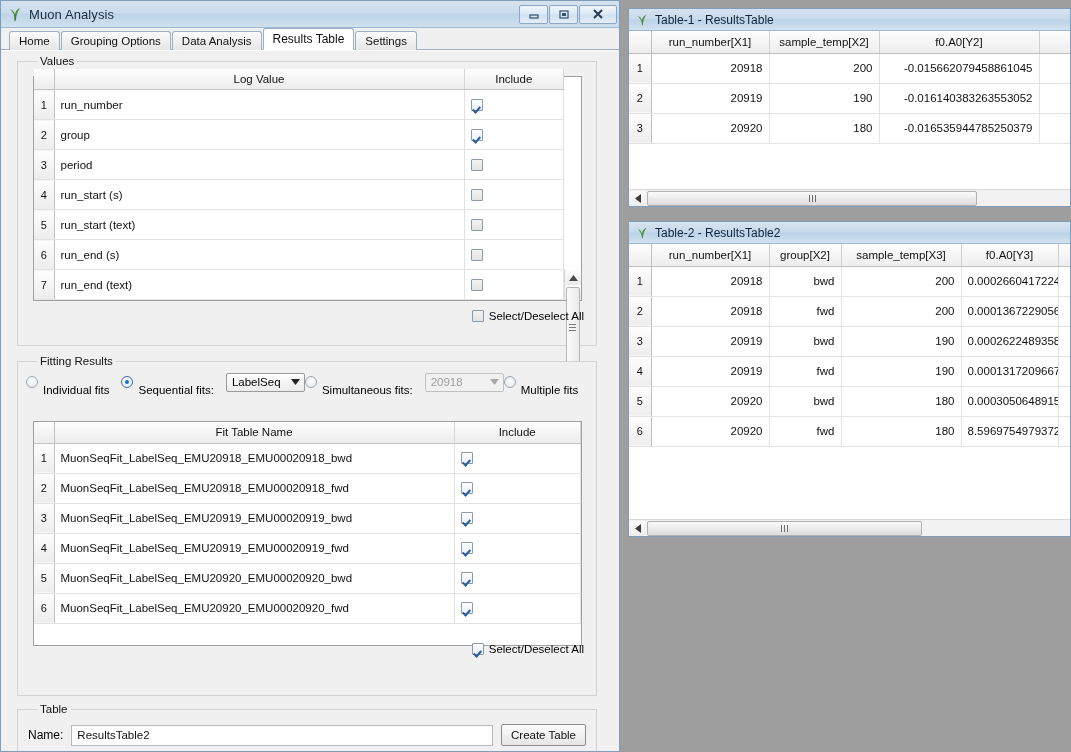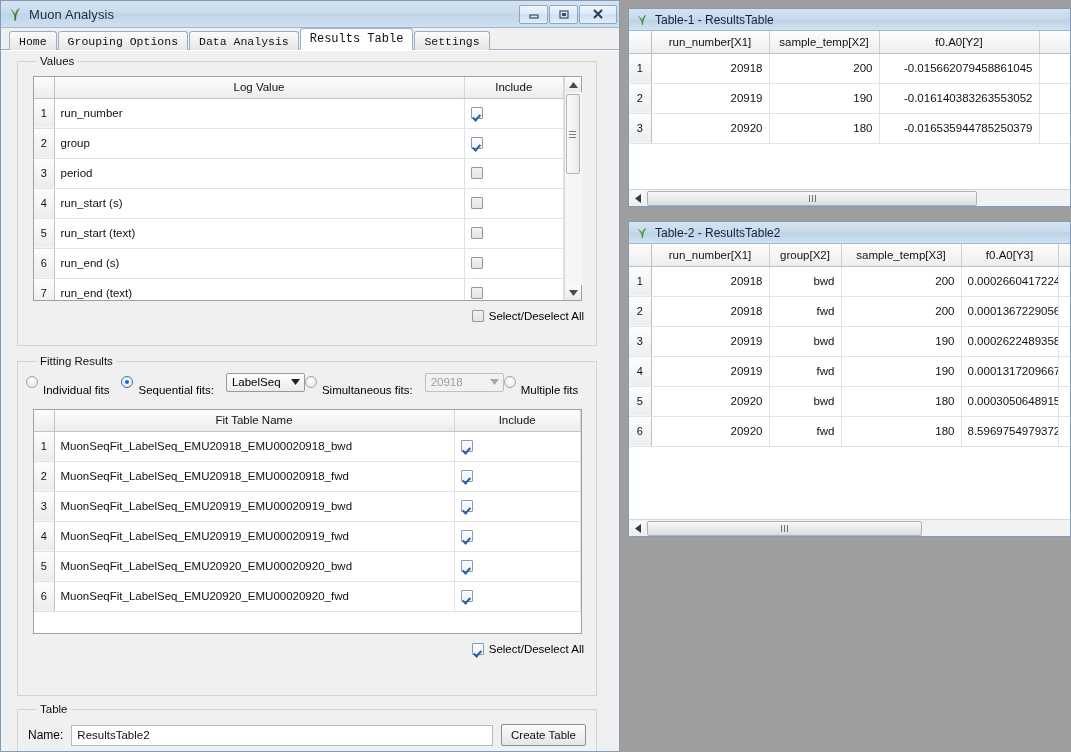--- a/index.html
+++ b/index.html
@@ -43,21 +43,21 @@
     border-bottom:1px solid #9aafc4;
   }
   .tab{
     height:19px; padding:8px 9px;
     display:flex;align-items:center;
     font-size:11.5px;
     background:linear-gradient(to bottom,#fbfbfb,#e6e6e6);
     border:1px solid #9aafc4; border-bottom:none;
     border-top-left-radius:3px;border-top-right-radius:3px;
     margin-right:1px; color:#111;
-    position:relative; top:1px;font-family:Liberation Mono, monospace;
+    position:relative; top:1px;
   }
   .tab.active{
     background:#fff; height:22px; top:1px; z-index:3;
     border-bottom:1px solid #fff;
     font-size:12px;
   }
   .tabpane{
     flex:1 1 auto; background:#f0f0f0; position:relative;
     border-top:1px solid #fff;
     padding:6px 8px 0 8px; overflow:hidden;
@@ -240,21 +240,21 @@
     <div class="tab">Data Analysis</div>
     <div class="tab active">Results Table</div>
     <div class="tab">Settings</div>
   </div>
 
   <div class="tabpane">
 
     <div class="groupbox" style="position:absolute;left:16px;top:10px;width:580px;height:285px;">
       <span class="gb-title">Values</span>
 
-      <div class="tblwrap" style="position:absolute;left:15px;top:14px;width:549px;height:225px;">
+      <div class="tblwrap" style="position:absolute;left:15px;top:14px;width:549px;height:225px;align-items:flex-end;">
         <div style="flex:1 1 auto;overflow:hidden;">
           <table class="tbl">
             <colgroup>
                 <col style="width:20px">
                 <col style="width:410px">
                 <col>
               </colgroup>
             <tbody>
                 <tr>
               <th class="corner"></th>
@@ -350,21 +350,21 @@
             <svg width="9" height="6" viewBox="0 0 9 6">
                 <path d="M0 0 L9 0 L4.5 6 Z" fill="#a9a9a9"></path>
               </svg>
           </span>
         </span>
 
         <span class="radio"></span>
         <span class="rlabel">Multiple fits</span>
       </div>
 
-      <div class="tblwrap" style="position:absolute;left:15px;top:47px;width:549px;height:225px;">
+      <div class="tblwrap" style="position:absolute;left:15px;top:59px;width:549px;height:225px;">
         <div style="flex:1 1 auto;overflow:hidden;">
           <table class="tbl">
             <colgroup>
                 <col style="width:20px">
                 <col style="width:400px">
                 <col>
               </colgroup>
             <tbody>
                 <tr>
               <th class="corner"></th>

